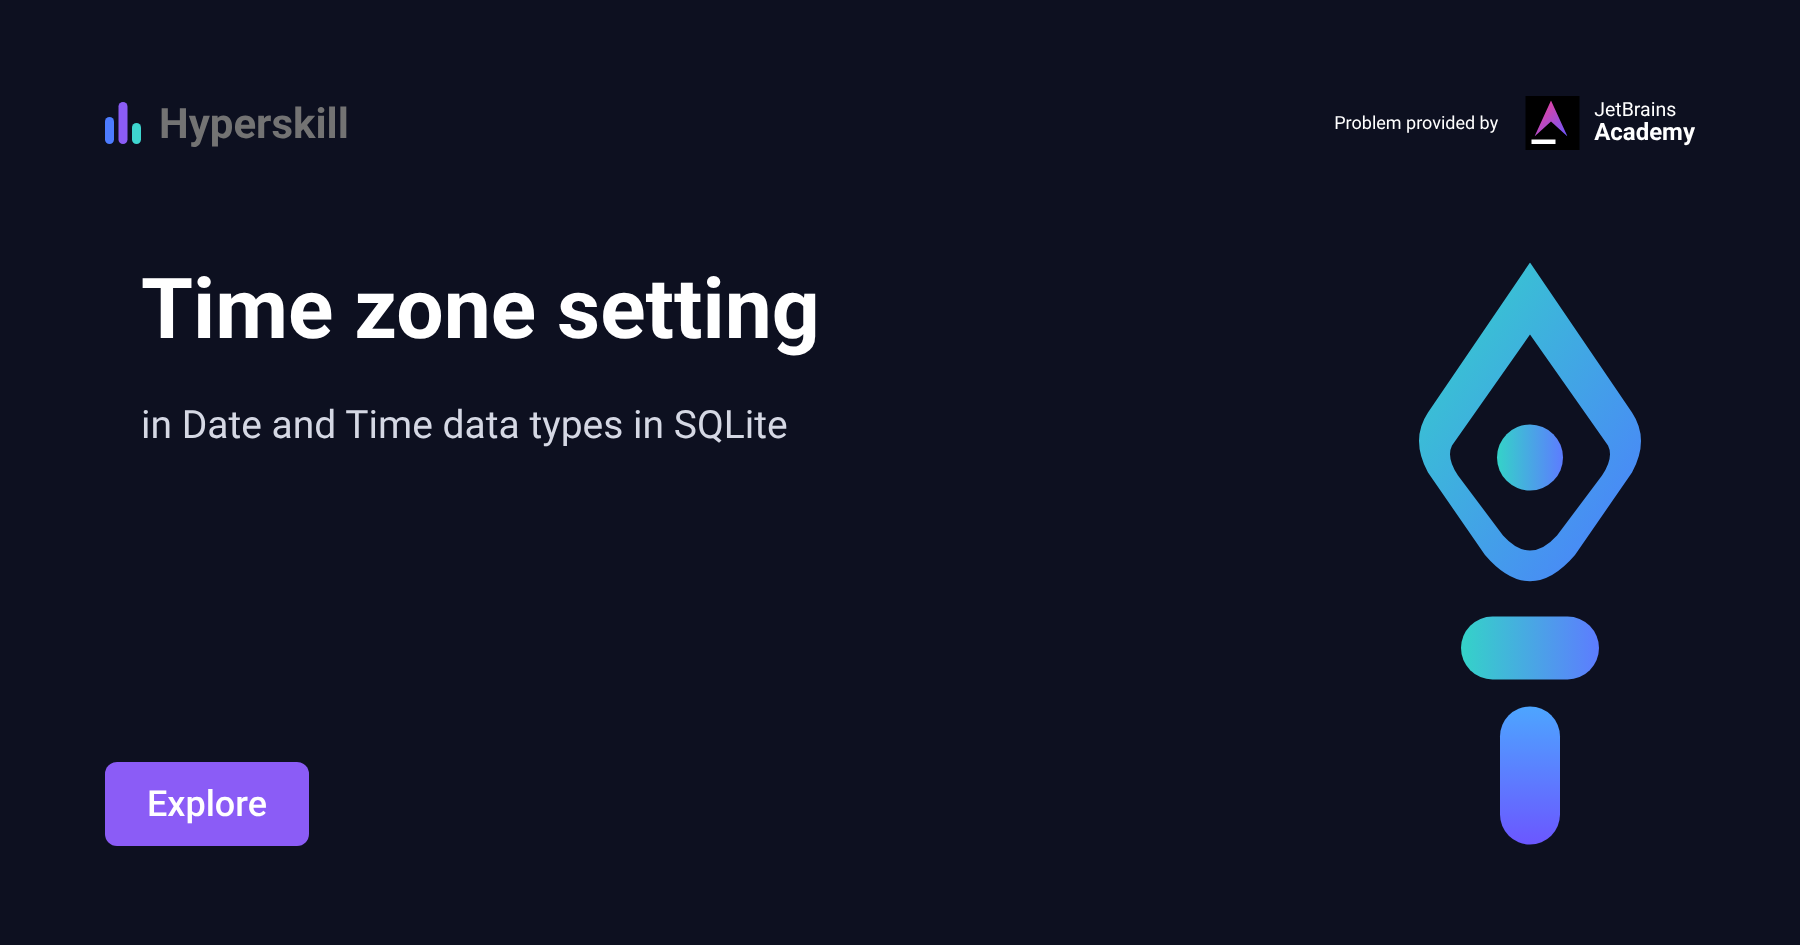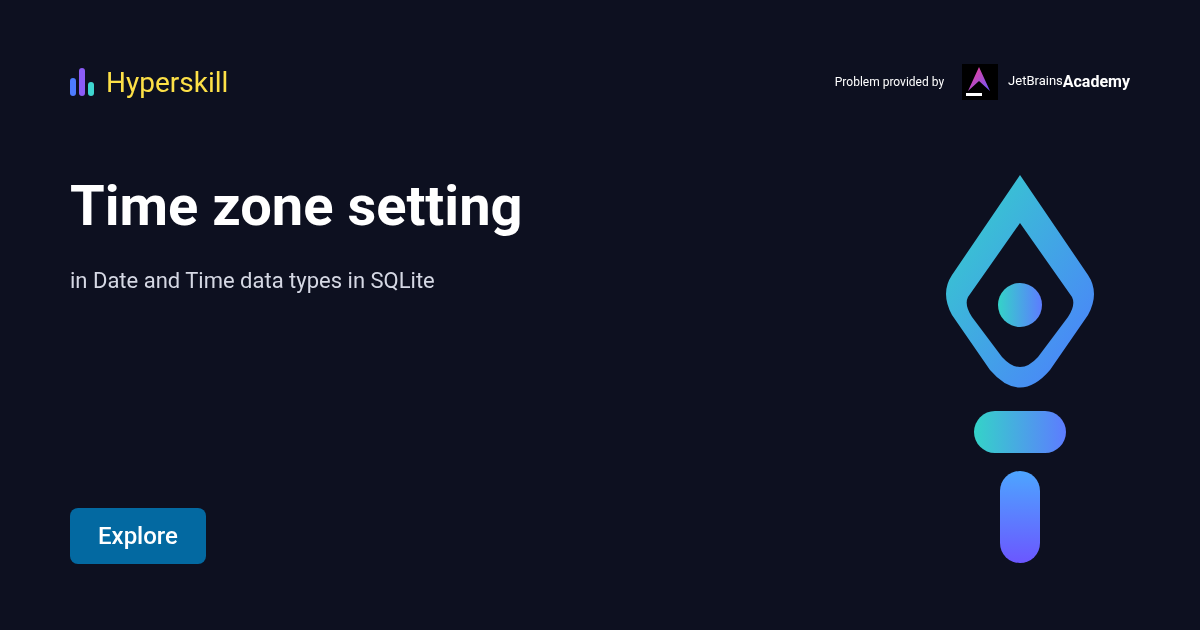--- a/index.html
+++ b/index.html
@@ -45,22 +45,22 @@
     .bar2 {
       height: 28px;
       background: #8b5cf6;
     }
     .bar3 {
       height: 14px;
       background: #3ed6d0;
     }
     .hyperskill-text {
       font-size: 28px;
-      font-weight: 400;
-      color: #fde047;
+      font-weight: 700;
+      color: #737373;
     }
     .logo-right {
       display: flex;
       align-items: center;
       gap: 18px;
     }
     .provided-text {
       font-size: 12px;
       font-weight: 400;
       color: #ffffff;
@@ -87,57 +87,59 @@
     .jb-underline {
       position: absolute;
       bottom: 4px;
       left: 4px;
       width: 16px;
       height: 3px;
       background: #ffffff;
     }
     .jb-text {
       display: flex;
+      flex-direction: column;
       line-height: 1.05;
     }
     .jb-text-top {
       font-size: 13px;
       font-weight: 400;
       color: #ffffff;
     }
     .jb-text-bottom {
       font-size: 16px;
       font-weight: 700;
       color: #ffffff;
     }
     .main {
       display: flex;
       justify-content: space-between;
+      margin-left: 24px;
     }
     .content-left {
       max-width: 680px;
     }
     .title {
       font-size: 56px;
       font-weight: 700;
       color: #ffffff;
       margin-bottom: 28px;
       line-height: 1.15;
     }
     .subtitle {
-      font-size: 22px;
+      font-size: 26px;
       font-weight: 400;
       color: #d5d8e4;
       line-height: 1.4;
     }
     .explore-btn {
       position: absolute;
       left: 70px;
       bottom: 66px;
-      background: #0369a1;
+      background: #8b5cf6;
       color: #ffffff;
       border: none;
       border-radius: 8px;
       padding: 14px 28px;
       font-size: 24px;
       font-weight: 500;
       cursor: pointer;
       font-family: inherit;
     }
     .decorative {

